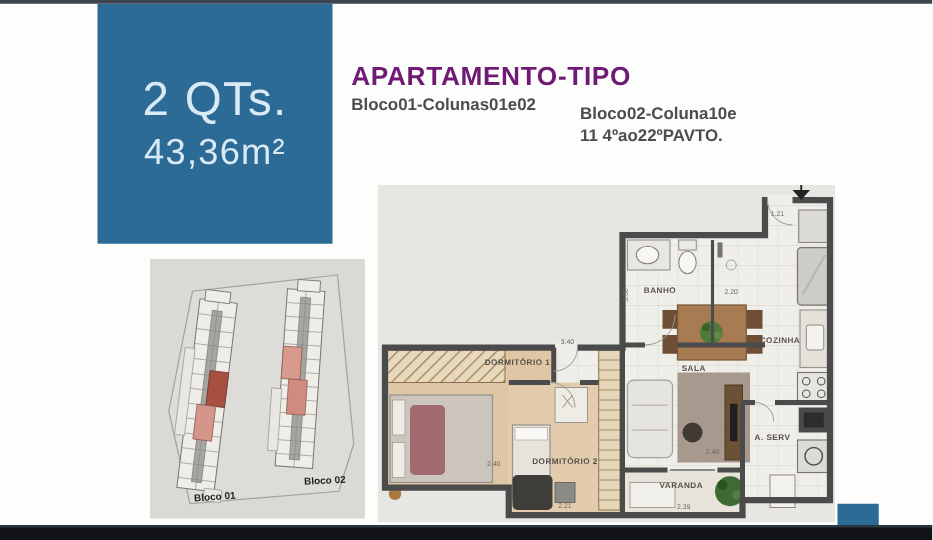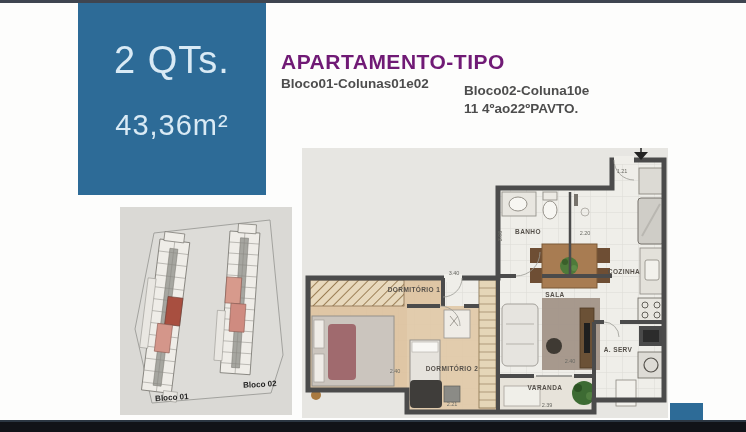--- a/index.html
+++ b/index.html
@@ -5,22 +5,22 @@
   html,body{margin:0;padding:0;background:#ffffff;}
   #page{
     position:relative;width:746px;height:432px;overflow:hidden;
     background:#fdfdfc;font-family:"Liberation Sans",sans-serif;
   }
   #top-bar{position:absolute;left:0;top:0;width:746px;height:3px;background:#3f4550;}
   #badge{
     position:absolute;left:78px;top:3px;width:188px;height:192px;
     background:#2d6b97;color:#d9eaf5;text-align:center;
   }
-  #badge .l1{margin-top:36px;font-size:38px;letter-spacing:1px;font-weight:400;}
-  #badge .l2{margin-top:27px;font-size:29px;letter-spacing:1px;font-weight:400;}
+  #badge .l1{margin-top:56px;font-size:38px;letter-spacing:1px;font-weight:400;}
+  #badge .l2{margin-top:4px;font-size:29px;letter-spacing:1px;font-weight:400;}
   #hdr-title{
     position:absolute;left:281px;top:50px;font-size:21px;font-weight:700;
     color:#701a75;letter-spacing:0.5px;
   }
   .hdr-block{position:absolute;font-size:13.5px;line-height:1.3;color:#4d4d4d;font-weight:600;}
   #hdr-b1{left:281px;top:75px;}
   #hdr-b2{left:464px;top:82px;}
   #site-plan{position:absolute;left:120px;top:207px;}
   #floor-plan{position:absolute;left:302px;top:148px;}
   #accent-square{position:absolute;left:670px;top:403px;width:33px;height:17px;background:#2d6b97;}

